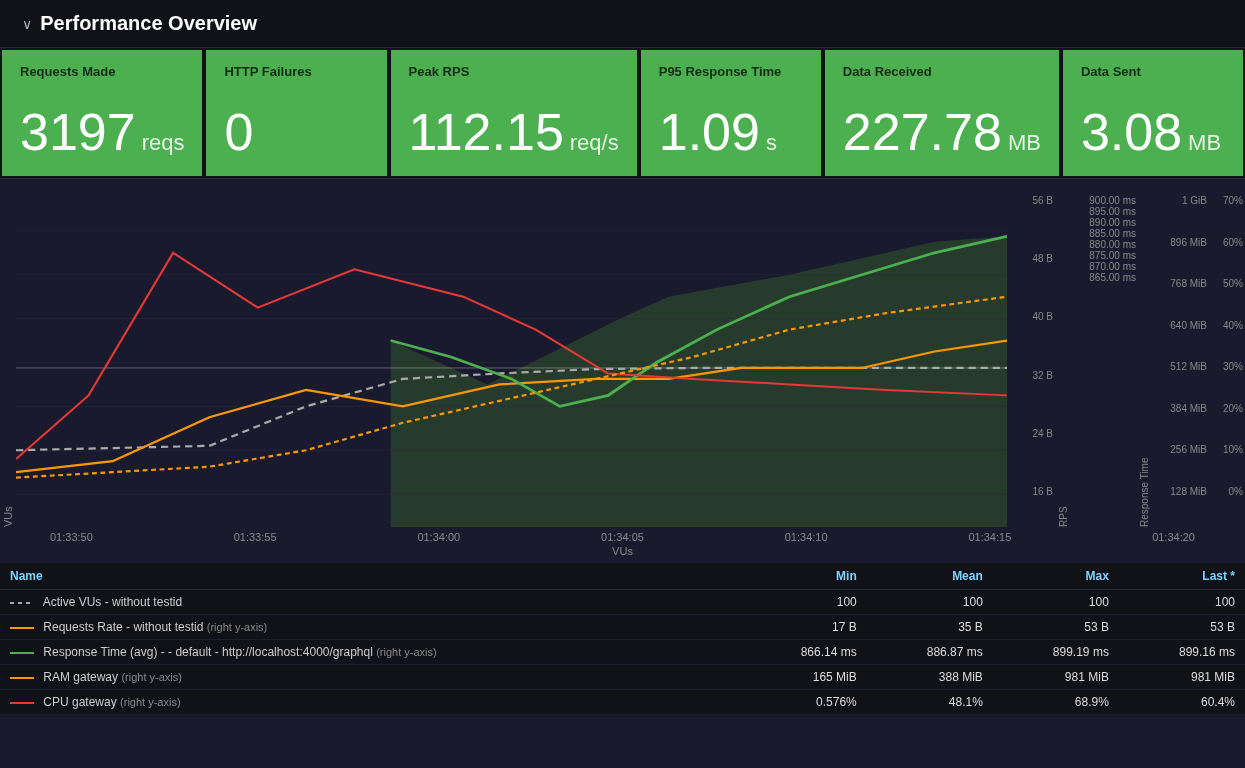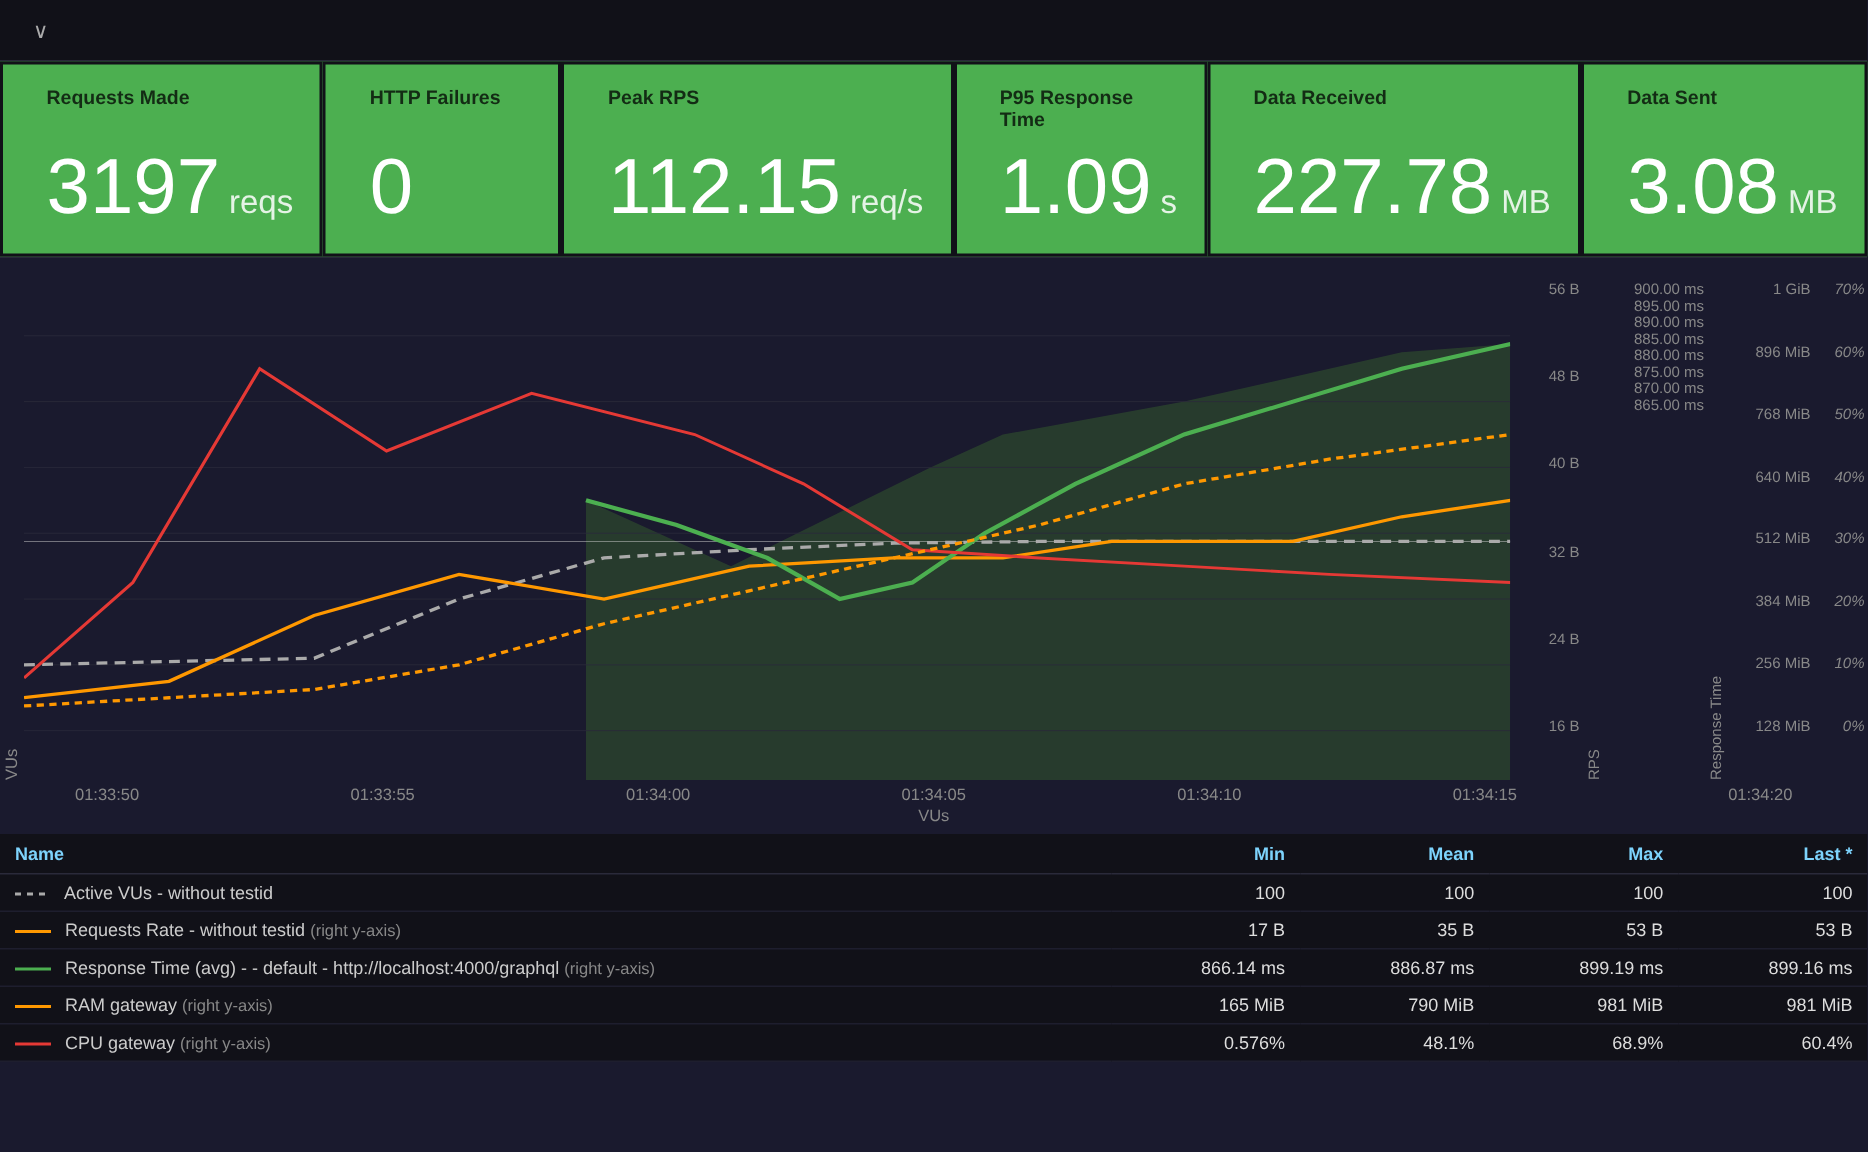--- a/index.html
+++ b/index.html
@@ -30,21 +30,21 @@
     }
     .metrics-row {
       display: flex;
       background: #111118;
       border-bottom: 1px solid #2a2a3a;
     }
     .metric-card {
       flex: 1;
       background: #4caf50;
       border: 2px solid #111118;
-      padding: 14px 18px 18px 29px;
+      padding: 14px 18px 18px 18px;
       display: flex;
       flex-direction: column;
       gap: 8px;
       min-height: 130px;
     }
     .metric-label {
       font-size: 13px;
       color: rgba(0,0,0,0.75);
       font-weight: 600;
       text-transform: none;
@@ -130,20 +130,21 @@
     svg.chart-svg {
       width: 100%;
       height: 100%;
     }
   </style>
 </head>
 <body>
 
 <div class="header">
   <span class="chevron-icon">∨</span>
+  <span class="header-title">Performance Overview</span>
 </div>
 
 <div class="metrics-row" id="metrics-row">
 <div class="metric-card">
     <div class="metric-label">Requests Made</div>
     <div class="metric-value">
       <span>3197</span>
       <span class="metric-unit">reqs</span>
     </div>
   </div>
@@ -254,21 +255,21 @@
           <div>1 GiB</div>
           <div>896 MiB</div>
           <div>768 MiB</div>
           <div>640 MiB</div>
           <div>512 MiB</div>
           <div>384 MiB</div>
           <div>256 MiB</div>
           <div>128 MiB</div>
         </div>
 
-      <div style="display:flex; flex-direction:column; justify-content:space-between; width:36px; padding:8px 2px 30px 4px; text-align:right;font-style:italic;" id="y-axis-pct">
+      <div style="display:flex; flex-direction:column; justify-content:space-between; width:36px; padding:8px 2px 30px 4px; text-align:right;" id="y-axis-pct">
           <div>70%</div>
           <div>60%</div>
           <div>50%</div>
           <div>40%</div>
           <div>30%</div>
           <div>20%</div>
           <div>10%</div>
           <div>0%</div>
         </div>
     </div>
@@ -330,21 +331,21 @@
     <td class="right">899.19 ms</td>
     <td class="right">899.16 ms</td>
   </tr>
       <tr>
     <td>
       <span style="display:inline-block; width:24px; background:#ff9800; height:2px; vertical-align:middle; margin-right:6px;"></span>
       <span>RAM gateway</span>
       <span style="color:#888; font-size:11px;"> (right y-axis)</span>
     </td>
     <td class="right">165 MiB</td>
-    <td class="right">790 MiB</td>
+    <td class="right">388 MiB</td>
     <td class="right">981 MiB</td>
     <td class="right">981 MiB</td>
   </tr>
       <tr>
     <td>
       <span style="display:inline-block; width:24px; background:#e53935; height:2px; vertical-align:middle; margin-right:6px;"></span>
       <span>CPU gateway</span>
       <span style="color:#888; font-size:11px;"> (right y-axis)</span>
     </td>
     <td class="right">0.576%</td>

